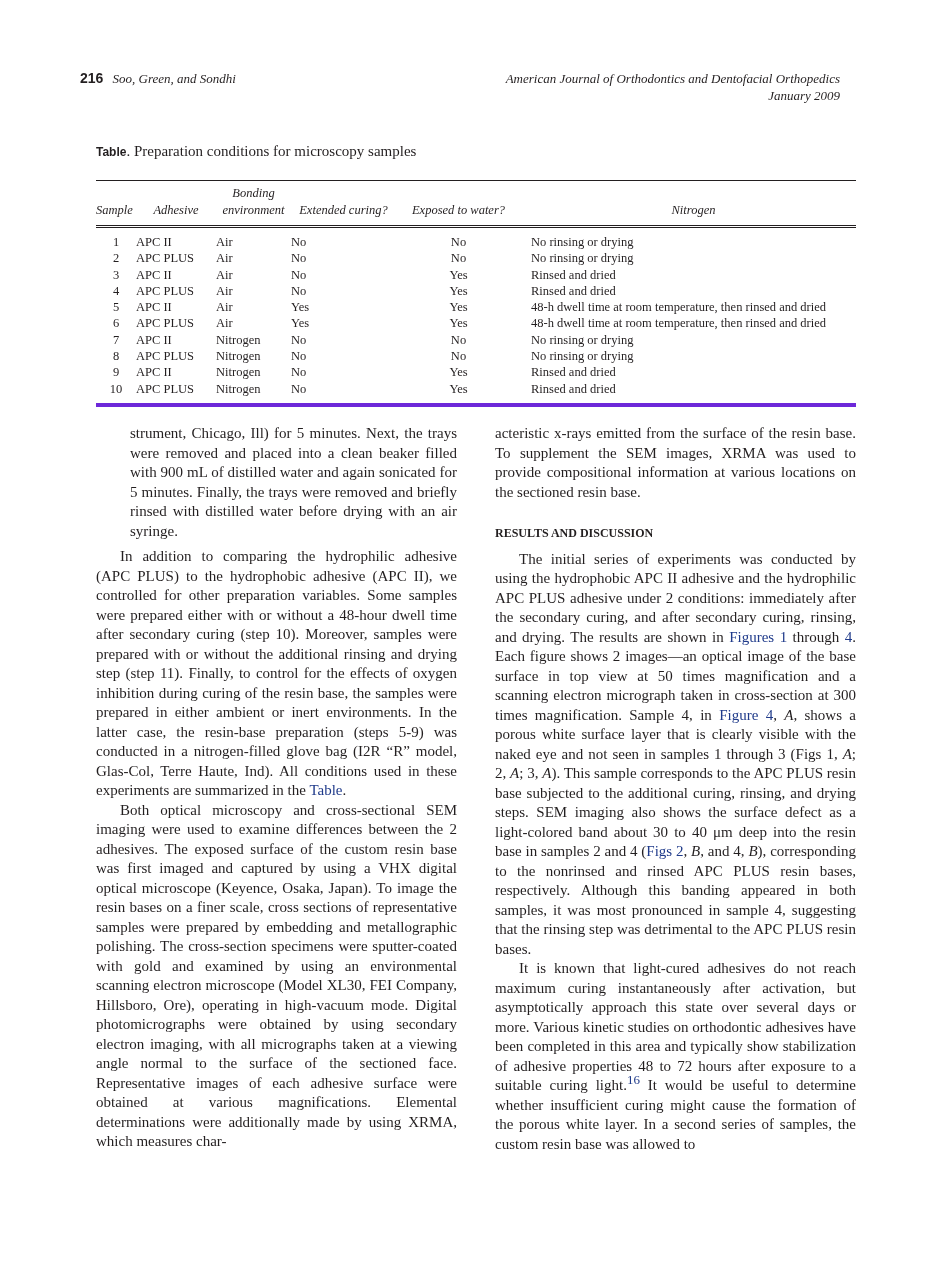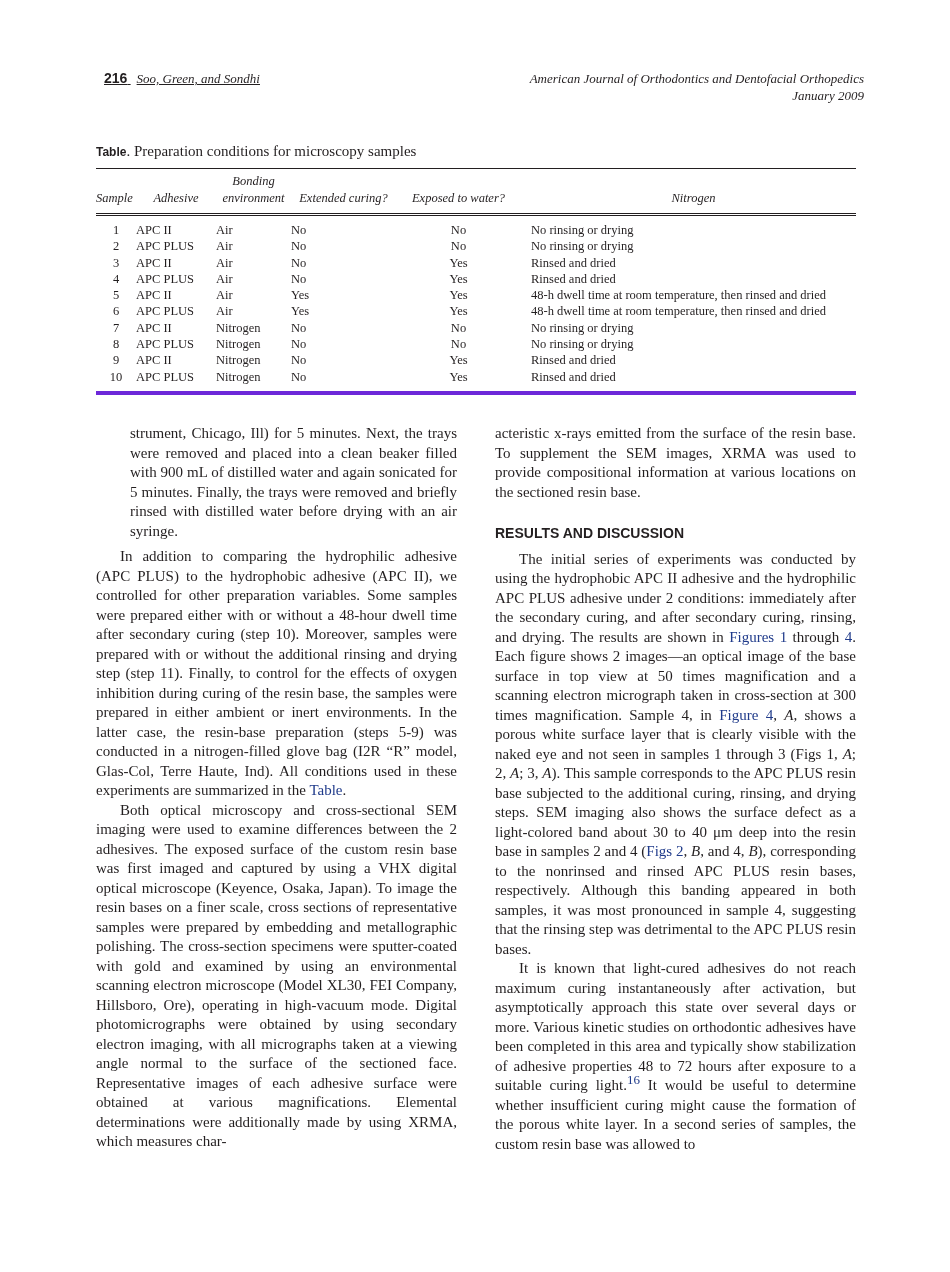--- a/index.html
+++ b/index.html
@@ -1,22 +1,22 @@
 <!DOCTYPE html>
 <html><head>
 <meta charset="utf-8">
 <style>
   html, body { margin:0; padding:0; background:#fff; }
   body { width:950px; height:1272px; position:relative; font-family:"Liberation Serif", serif; color:#231f20; }
-  .header { position:absolute; top:70px; left:104px; width:760px; font-size:13px;text-decoration:underline; }
+  .header { position:absolute; top:70px; left:80px; width:760px; font-size:13px; }
   .page-num { font-family:"Liberation Sans", sans-serif; font-weight:bold; font-size:14px; }
   .authors { font-style:italic; margin-left:6px; }
   .journal { position:absolute; right:0; top:0; text-align:right; font-style:italic; line-height:17px; }
   .table-wrap { position:absolute; top:143px; left:96px; width:760px; }
-  .table-caption { font-size:15px; margin-bottom:8px; }
+  .table-caption { font-size:15px; margin-bottom:20px; }
   .table-caption .lbl { font-family:"Liberation Sans", sans-serif; font-weight:bold; font-size:12px; }
   table { width:760px; border-collapse:collapse; font-size:12.5px; }
   thead th { font-weight:normal; font-style:italic; vertical-align:bottom; padding:4px 0 6px 0; line-height:17px; }
   thead tr { border-top:1px solid #231f20; border-bottom:3px double #231f20; }
   tbody tr:last-child td { border-bottom:4px solid #6d28d9; padding-bottom:6px; }
   tbody tr:first-child td { padding-top:6px; }
   td { padding:0; line-height:16.3px; }
   .c1 { width:40px; text-align:left; padding-left:0; }
   .c2 { width:80px; text-align:left; }
   .c3 { width:75px; text-align:left; }
@@ -25,21 +25,21 @@
   .c6 { text-align:left; padding-left:10px; }
   th.c6 { text-align:center; }
   td.c1 { text-align:center; }
   .col { position:absolute; top:424px; width:361px; font-size:15px; line-height:19.5px; text-align:justify; }
   .col p { margin:0; text-indent:24px; }
   .col p.noind { text-indent:0; }
   .left { left:96px; }
   .right { left:495px; }
   .indented { padding-left:34px; }
   a, .link { color:#1f3a8a; text-decoration:none; }
-  h2 { font-family:Liberation Sans, sans-serif; font-size:14px; font-weight:bold; margin:22px 0 6px 0; }
+  h2 { font-family:Liberation Serif, serif; font-size:12px; font-weight:bold; margin:22px 0 6px 0; }
   sup { font-size:13px; line-height:0; }
 </style>
 </head>
 <body>
 
 <div class="header">
   <span class="page-num">216</span>
   <span class="authors">Soo, Green, and Sondhi</span>
   <div class="journal">
     <div>American Journal of Orthodontics and Dentofacial Orthopedics</div>

